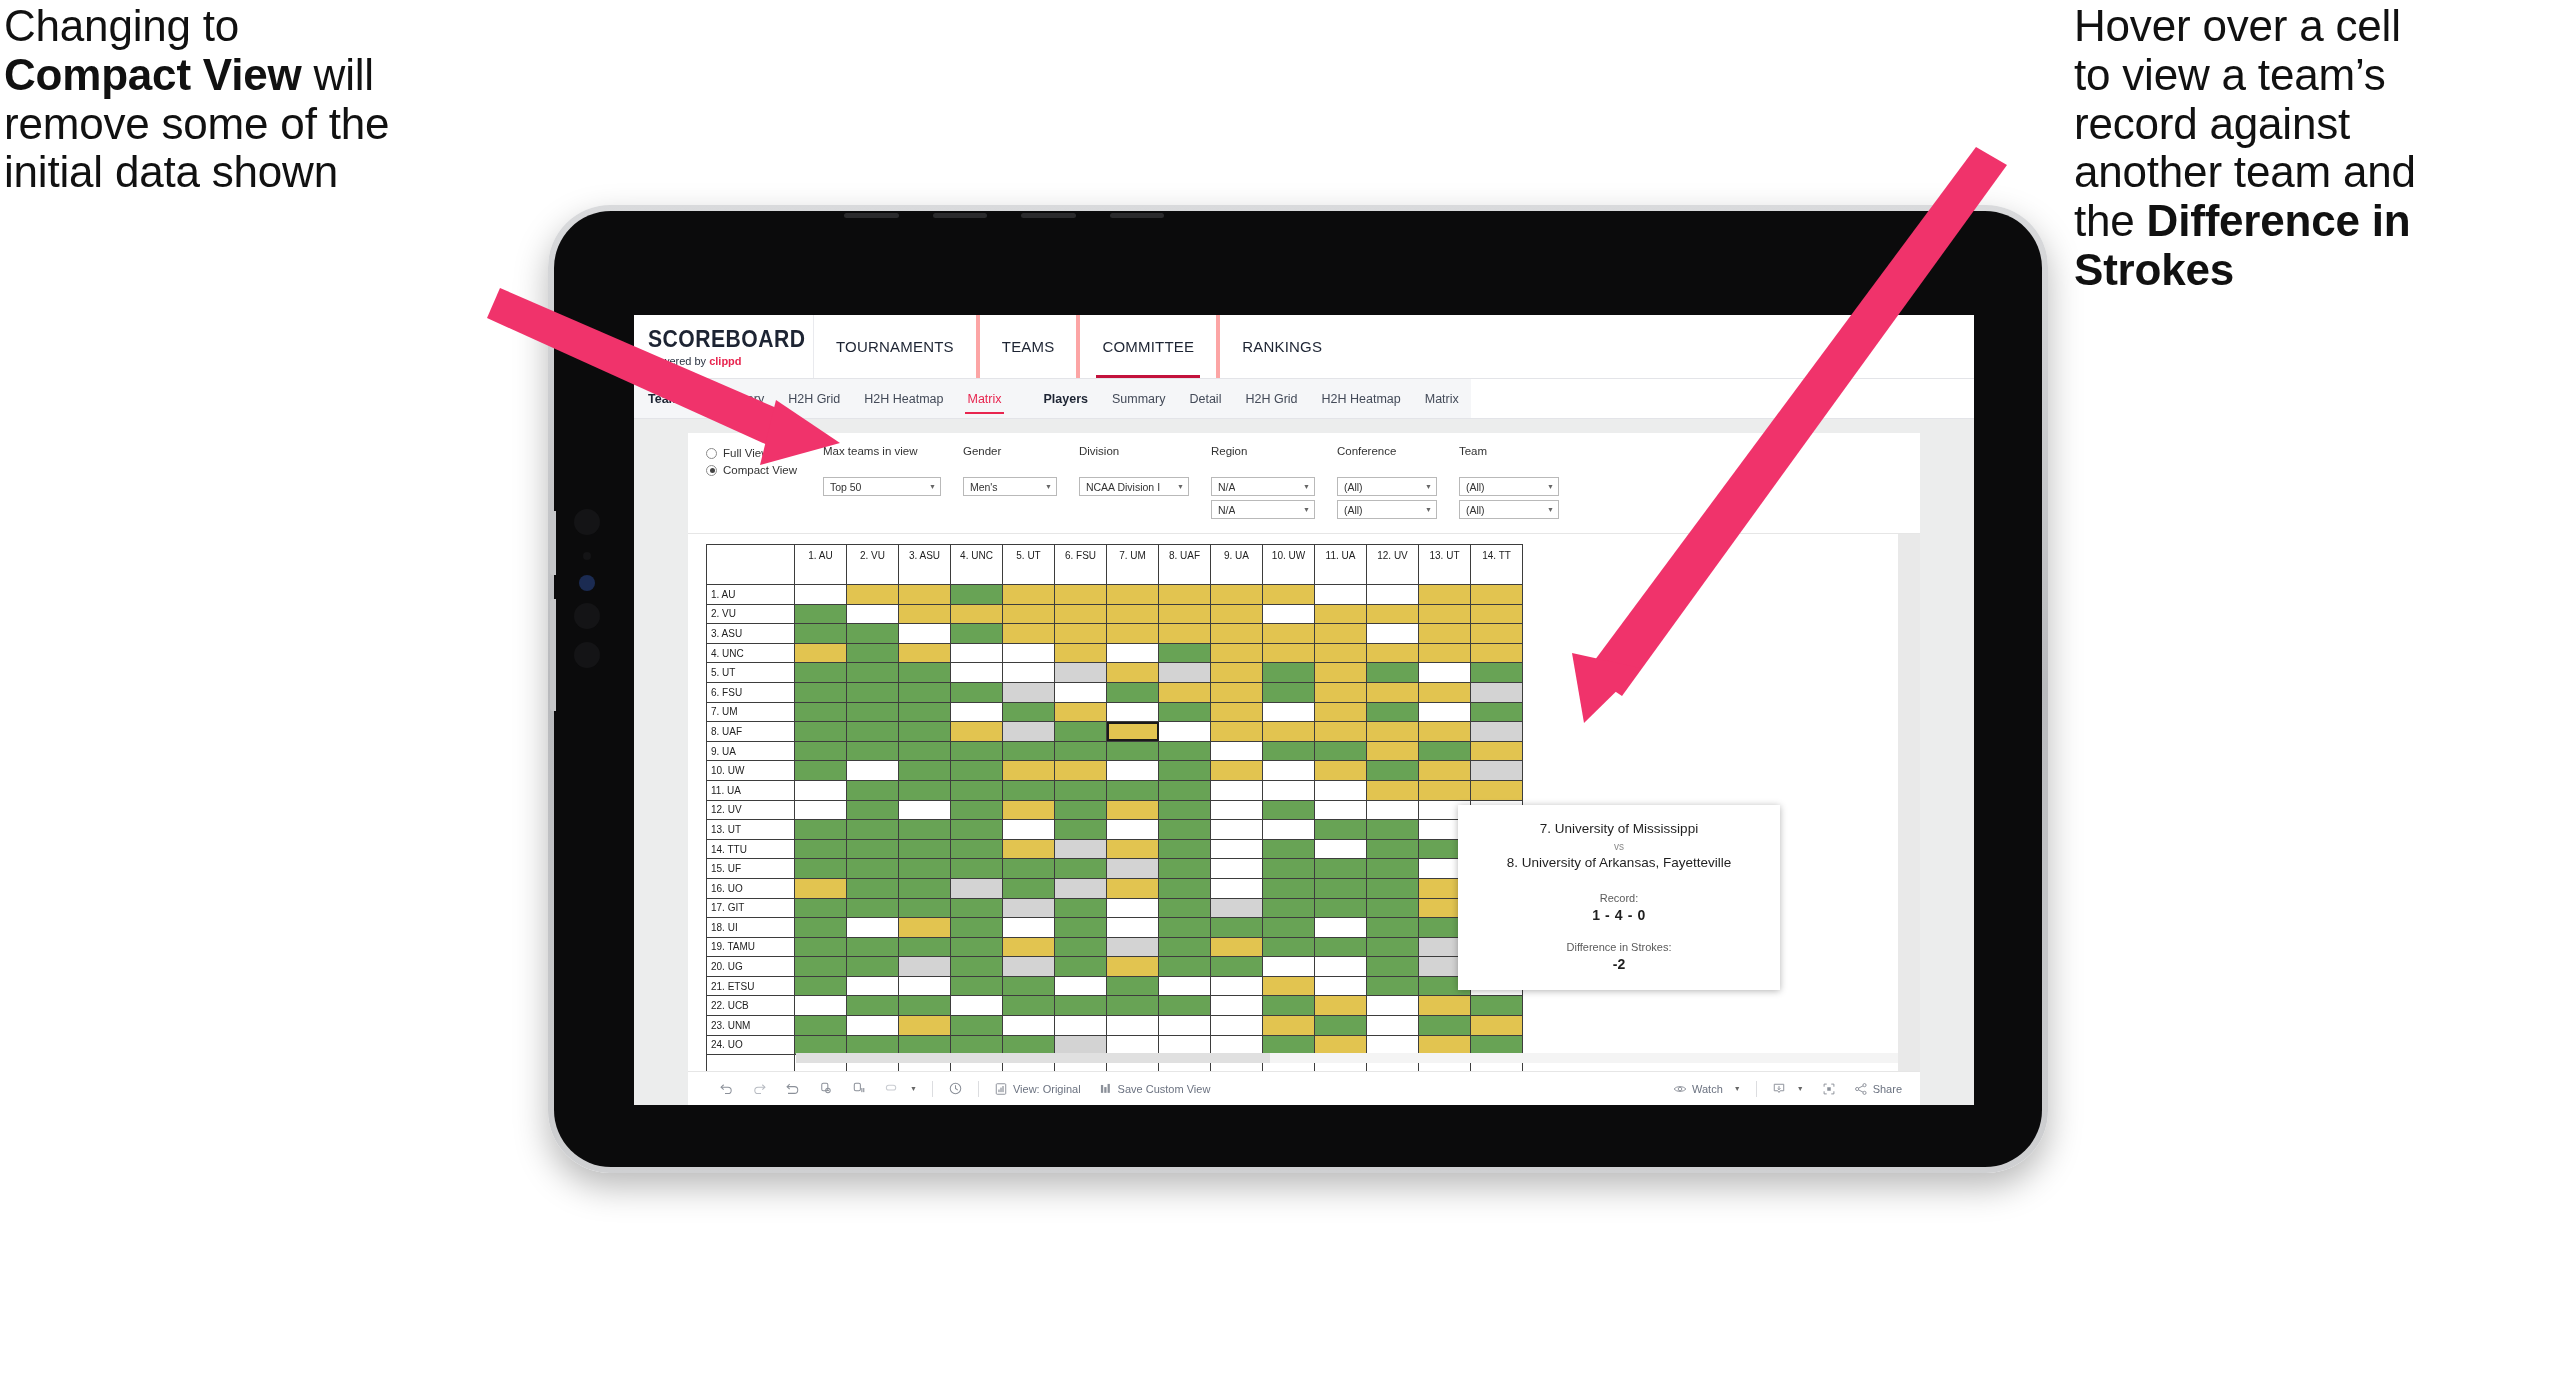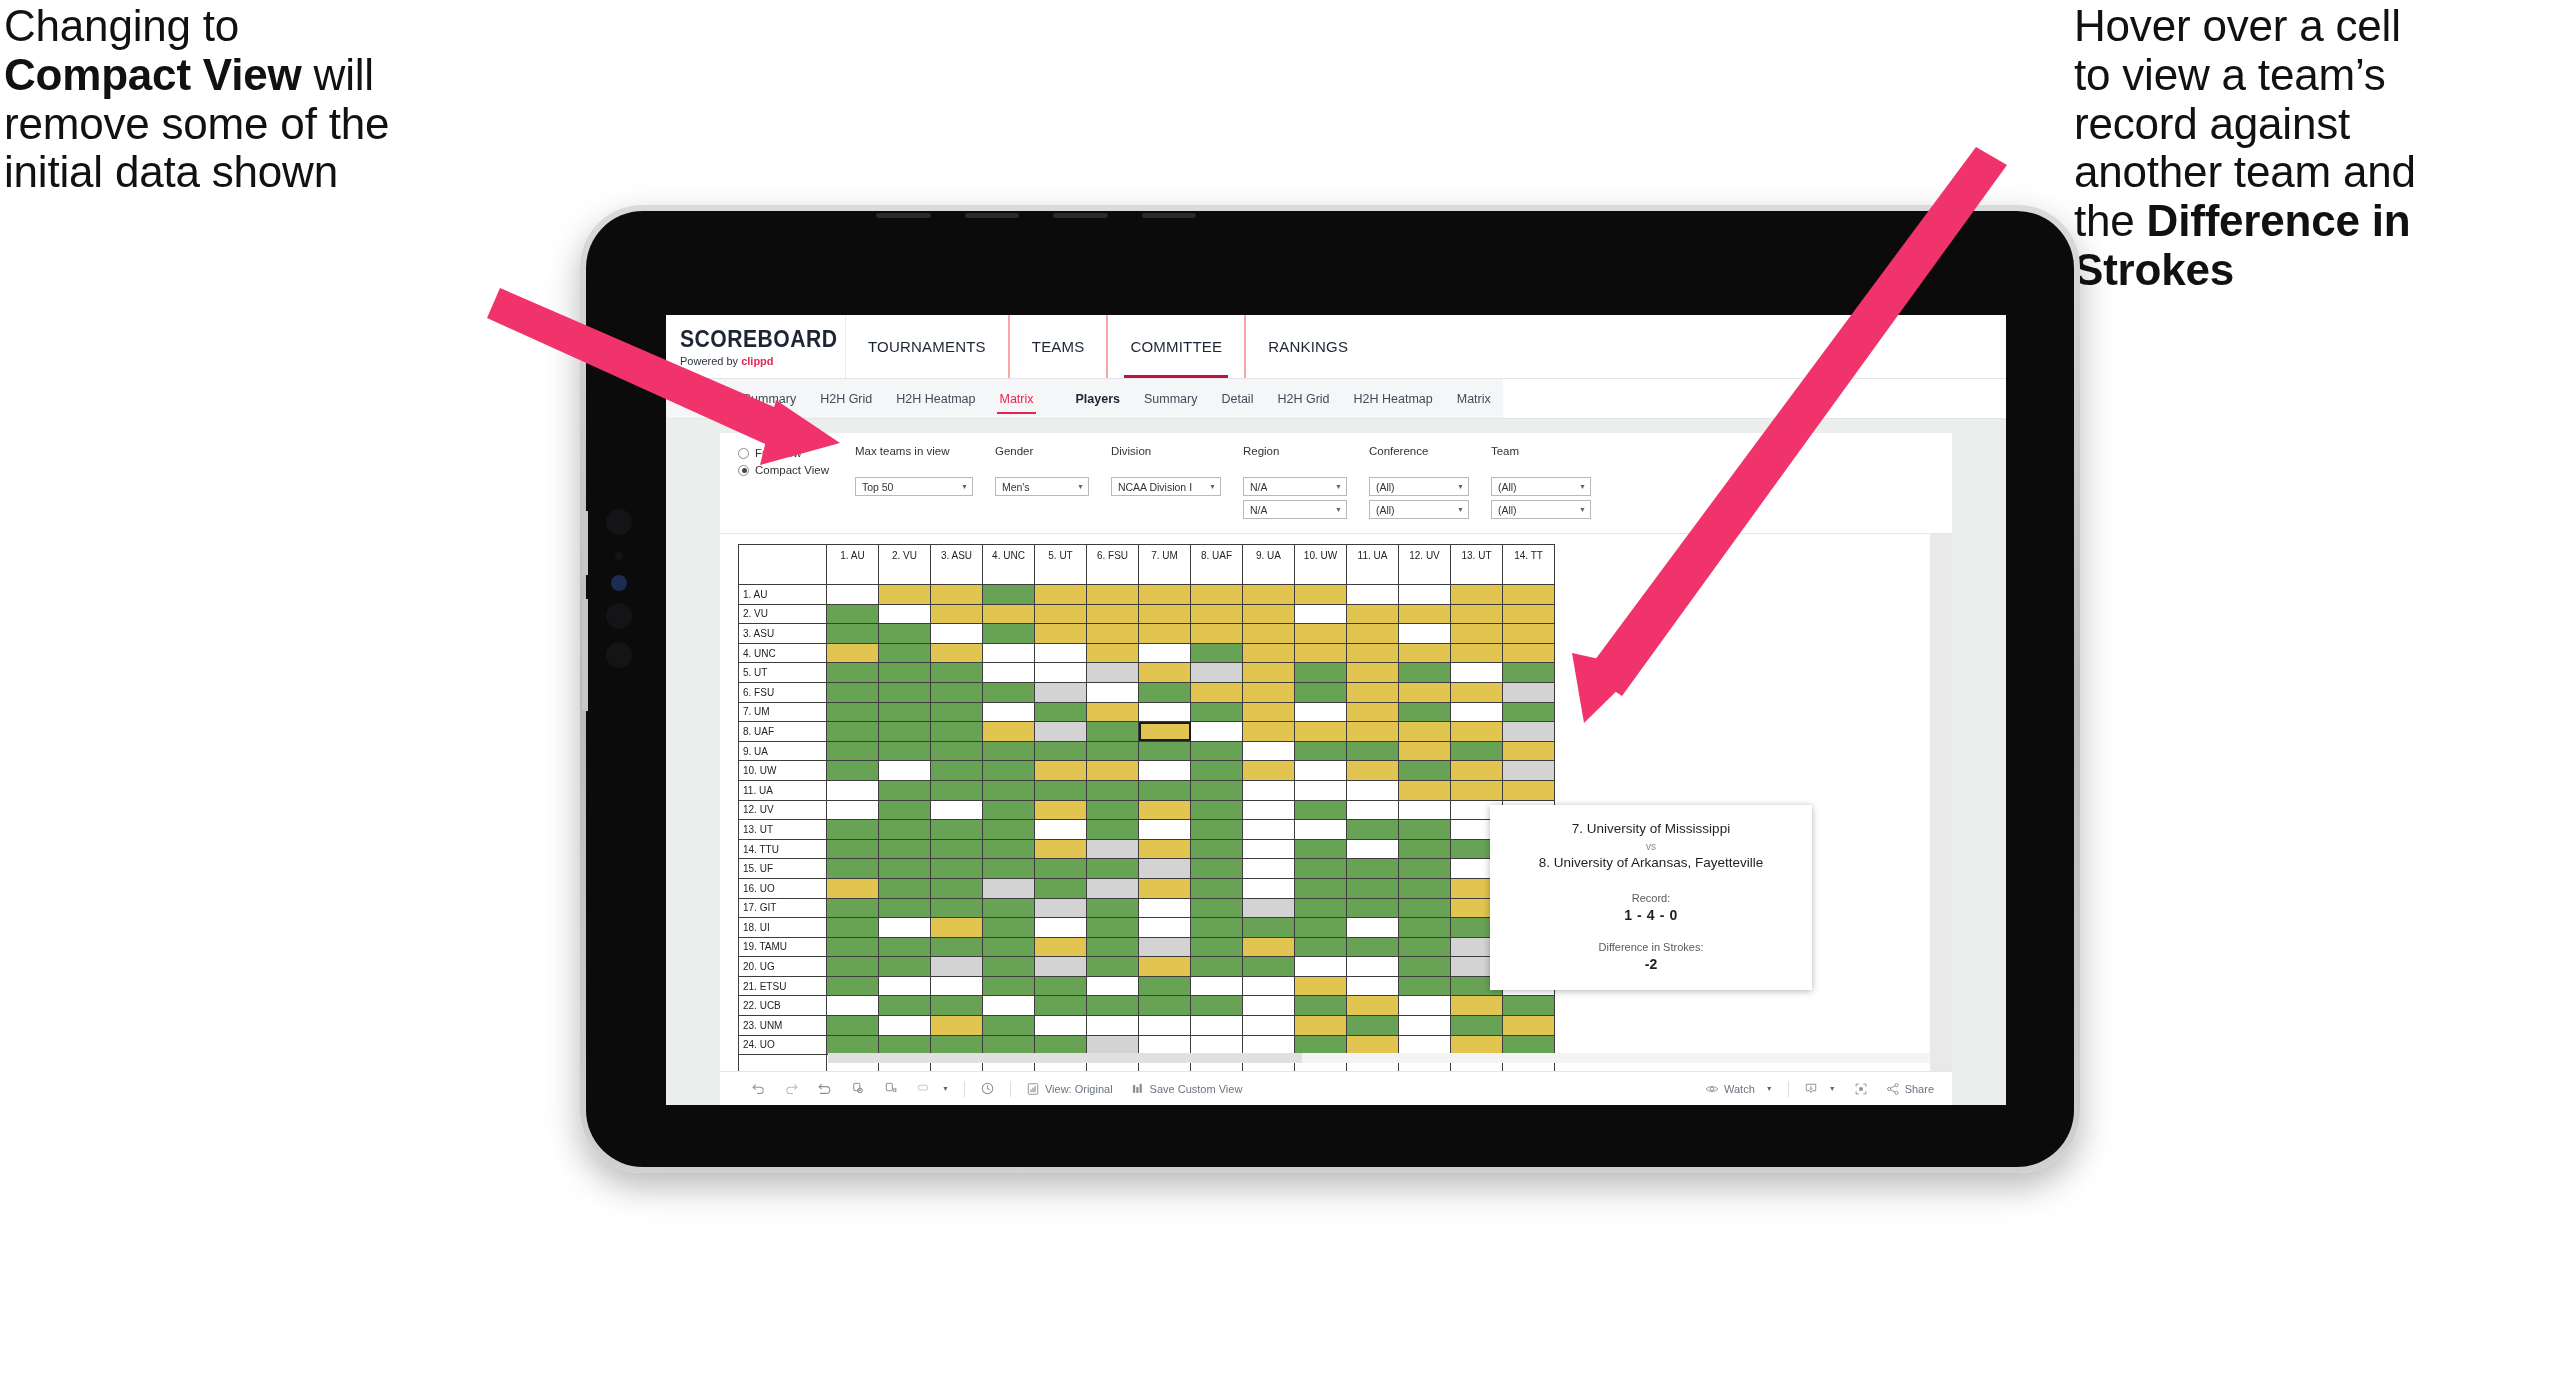--- a/index.html
+++ b/index.html
@@ -23,21 +23,21 @@
   }
   .anno b { font-weight: 700; }
   #anno-left  { left: 4px;  top: 2px;  width: 580px; }
   #anno-right { left: 2057px; top: 2px; width: 500px; margin-left: 17px; }
 
   .arrow-svg { position: absolute; left: 0; top: 0; width: 2565px; height: 1380px; pointer-events: none; }
 
   
   #tablet {
     position: absolute;
-    left: 580px; top: 205px;
+    left: 548px; top: 205px;
     width: 1500px; height: 968px;
     border-radius: 62px;
     background: linear-gradient(180deg,#d9dadc 0%,#b9babd 50%,#cfd0d2 100%);
     padding: 6px;
     box-shadow: 0 14px 34px rgba(0,0,0,0.28);
   }
   #tablet-inner {
     width: 100%; height: 100%;
     background: #0b0b0c;
     border-radius: 57px;
@@ -80,21 +80,21 @@
   #brand-title {
     font-family: "Liberation Sans", sans-serif;
     font-weight: 700; font-size: 23px; letter-spacing: 0.5px;
     color: #1d2433; transform: scaleX(0.92); transform-origin: left center;
   }
   #brand-sub { font-size: 11px; color:#2b3342; margin-top:2px; }
   #brand-sub span { color:#e8254f; font-weight:600; }
   .topnav-item {
     display:flex; align-items:center; padding: 0 22px;
     font-size: 15px; color:#1d2433; letter-spacing:0.2px;
-    border-right: 2px solid #fca5a5;
+    border-right: 4px solid #fca5a5;
     position: relative; cursor:pointer; white-space:nowrap;
   }
   .topnav-item.active::after {
     content:""; position:absolute; left: 16px; right:16px; bottom: 0;
     height: 3px; background:#c3123c;
   }
 
   
   #subnav {
     height: 40px; background:#f5f6f8;

